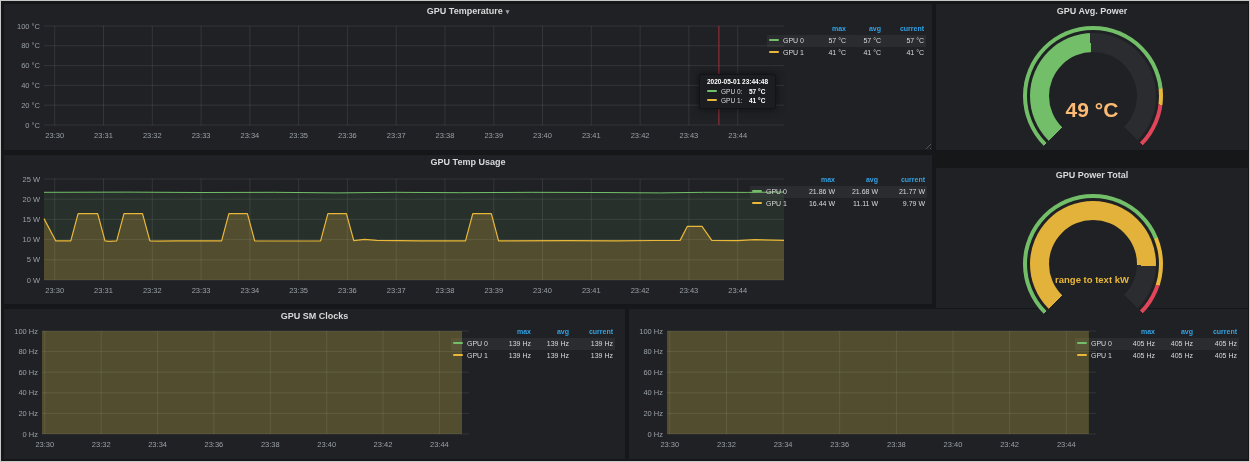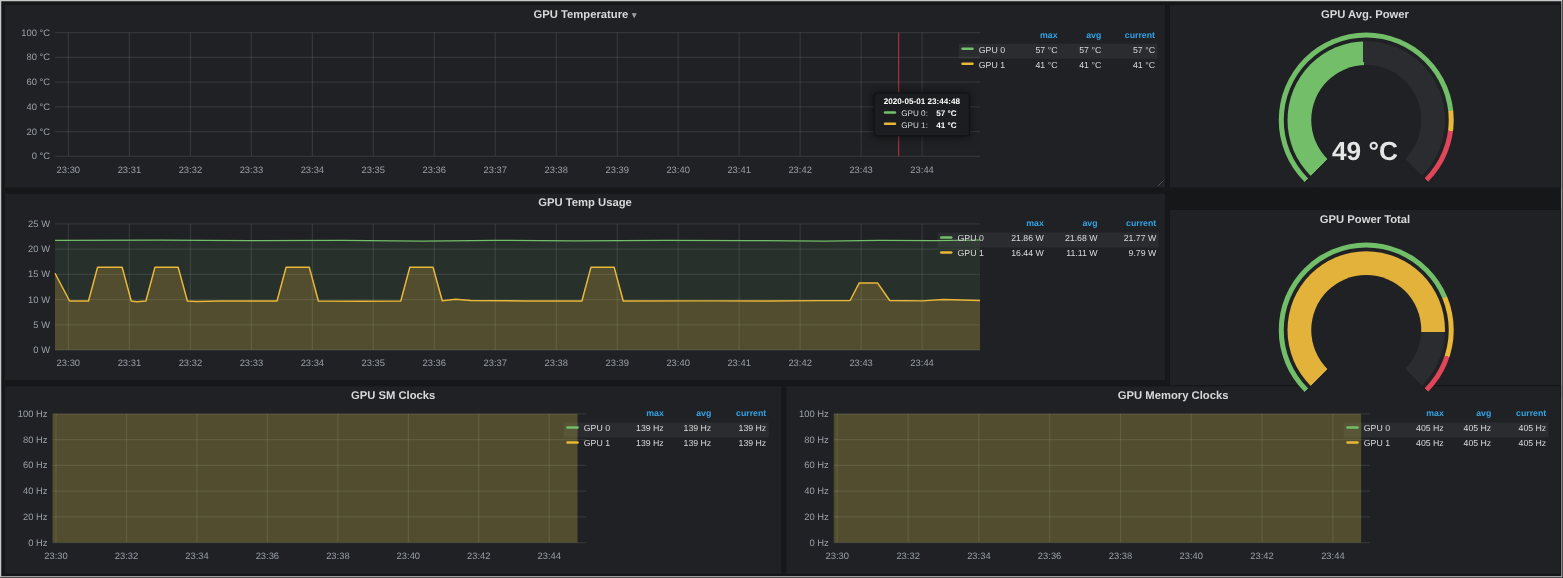--- a/index.html
+++ b/index.html
@@ -137,21 +137,21 @@
   <div class="panel" id="p-avgtemp">
     <div class="ptitle">
       <span>GPU Avg. Power</span>
     </div>
     <div class="gauge">
         <div class="g g-ring" style="background: conic-gradient(from 225deg, rgb(115, 191, 105) 0deg, rgb(115, 191, 105) 218.7deg, rgb(234, 184, 57) 218.7deg, rgb(234, 184, 57) 232.2deg, rgb(224, 69, 90) 232.2deg, rgb(224, 69, 90) 270deg, transparent 270deg, transparent 360deg);"></div>
         <div class="g g-c1"></div>
         <div class="g g-arc" style="background: conic-gradient(from 225deg, rgb(115, 191, 105) 0deg, rgb(115, 191, 105) 132.3deg, rgb(43, 44, 48) 132.3deg, rgb(43, 44, 48) 270deg, transparent 270deg, transparent 360deg);"></div>
         <div class="g g-c2"></div>
       </div>
-    <div class="gvalue" style="color: #e5e5e5; margin-top: 12px;">49 °C</div>
+    <div class="gvalue" style="color: #fdba74;">49 °C</div>
   </div>
 
   <div class="panel" id="p-power">
     <div class="ptitle">
       <span>GPU Temp Usage</span>
     </div>
     <div class="chart"><svg width="786" height="134" font-family="&quot;Liberation Sans&quot;,sans-serif">
           <path d="M38.0 22.3 L121.9 22.1 L195.1 22.5 L268.2 22.3 L331.7 22.9 L390.2 22.3 L453.6 22.7 L526.8 22.3 L595.1 22.5 L653.6 22.9 L697.5 22.3 L741.4 22.4 L778.0 22.0 L778.0 110.0 L38.0 110.0 Z" fill="#73bf69" fill-opacity="0.1" stroke="none"></path>
           <path d="M38.0 48.6 L49.7 70.8 L64.8 70.8 L72.1 43.7 L91.7 43.7 L99.0 70.8 L103.4 71.4 L110.7 70.8 L118.0 43.7 L136.5 43.7 L143.9 70.8 L151.2 71.2 L170.7 70.8 L215.6 70.8 L222.9 43.7 L241.4 43.7 L248.7 70.8 L282.9 71.0 L314.6 70.8 L321.9 43.7 L340.4 43.7 L347.8 70.6 L358.5 69.4 L370.7 70.4 L414.6 70.8 L459.5 70.8 L466.8 43.7 L485.3 43.7 L492.6 70.8 L560.9 70.7 L609.7 70.8 L648.7 70.5 L674.1 70.4 L681.4 56.3 L696.0 56.3 L705.8 70.4 L731.7 70.7 L748.7 69.6 L778.0 70.4 L778.0 110.0 L38.0 110.0 Z" fill="#eab839" fill-opacity="0.22" stroke="none"></path>
           <line x1="38" x2="778" y1="9.0" y2="9.0" stroke="rgba(255,255,255,0.09)" stroke-width="1"></line>
@@ -224,20 +224,21 @@
   <div class="panel" id="p-ptotal">
     <div class="ptitle">
       <span>GPU Power Total</span>
     </div>
     <div class="gauge">
         <div class="g g-ring" style="background: conic-gradient(from 225deg, rgb(115, 191, 105) 0deg, rgb(115, 191, 105) 202.5deg, rgb(234, 184, 57) 202.5deg, rgb(234, 184, 57) 243deg, rgb(224, 69, 90) 243deg, rgb(224, 69, 90) 270deg, transparent 270deg, transparent 360deg);"></div>
         <div class="g g-c1"></div>
         <div class="g g-arc" style="background: conic-gradient(from 225deg, rgb(226, 178, 58) 0deg, rgb(226, 178, 58) 226.8deg, rgb(43, 44, 48) 226.8deg, rgb(43, 44, 48) 270deg, transparent 270deg, transparent 360deg);"></div>
         <div class="g g-c2"></div>
       </div>
+    <div class="gvalue" style="color: rgb(234, 184, 57);">range to text kW</div>
   </div>
 
   <div class="panel" id="p-sm">
     <div class="ptitle">
       <span>GPU SM Clocks</span>
     </div>
     <div class="chart"><svg width="468" height="134" font-family="&quot;Liberation Sans&quot;,sans-serif">
           <rect x="36" y="7" width="420.0" height="103" fill="#73bf69" fill-opacity="0.1"></rect>
           <rect x="36" y="7" width="420.0" height="103" fill="#eab839" fill-opacity="0.22"></rect>
           <line x1="36" x2="463" y1="7.0" y2="7.0" stroke="rgba(255,255,255,0.09)" stroke-width="1"></line>
@@ -285,23 +286,20 @@
         <div class="lg-row" style="grid-template-columns: 40px 33px 33px 39px;">
           <span class="lg-name"><i class="sw" style="background: rgb(234, 184, 57);"></i>GPU 1</span>
           <span class="lg-v">139 Hz</span>
           <span class="lg-v">139 Hz</span>
           <span class="lg-v">139 Hz</span>
         </div>
       </div>
   </div>
 
   <div class="panel" id="p-mem">
-    <div class="ptitle">
-      <span>GPU Memory Clocks</span>
-    </div>
     <div class="chart"><svg width="470" height="134" font-family="&quot;Liberation Sans&quot;,sans-serif">
           <rect x="36" y="7" width="421.9" height="103" fill="#73bf69" fill-opacity="0.1"></rect>
           <rect x="36" y="7" width="421.9" height="103" fill="#eab839" fill-opacity="0.22"></rect>
           <line x1="36" x2="465" y1="7.0" y2="7.0" stroke="rgba(255,255,255,0.09)" stroke-width="1"></line>
           <line x1="36" x2="465" y1="27.6" y2="27.6" stroke="rgba(255,255,255,0.09)" stroke-width="1"></line>
           <line x1="36" x2="465" y1="48.2" y2="48.2" stroke="rgba(255,255,255,0.09)" stroke-width="1"></line>
           <line x1="36" x2="465" y1="68.8" y2="68.8" stroke="rgba(255,255,255,0.09)" stroke-width="1"></line>
           <line x1="36" x2="465" y1="89.4" y2="89.4" stroke="rgba(255,255,255,0.09)" stroke-width="1"></line>
           <line x1="36" x2="465" y1="110.0" y2="110.0" stroke="rgba(255,255,255,0.09)" stroke-width="1"></line>
           <line x1="38.8" x2="38.8" y1="7" y2="110" stroke="rgba(255,255,255,0.09)" stroke-width="1"></line>

